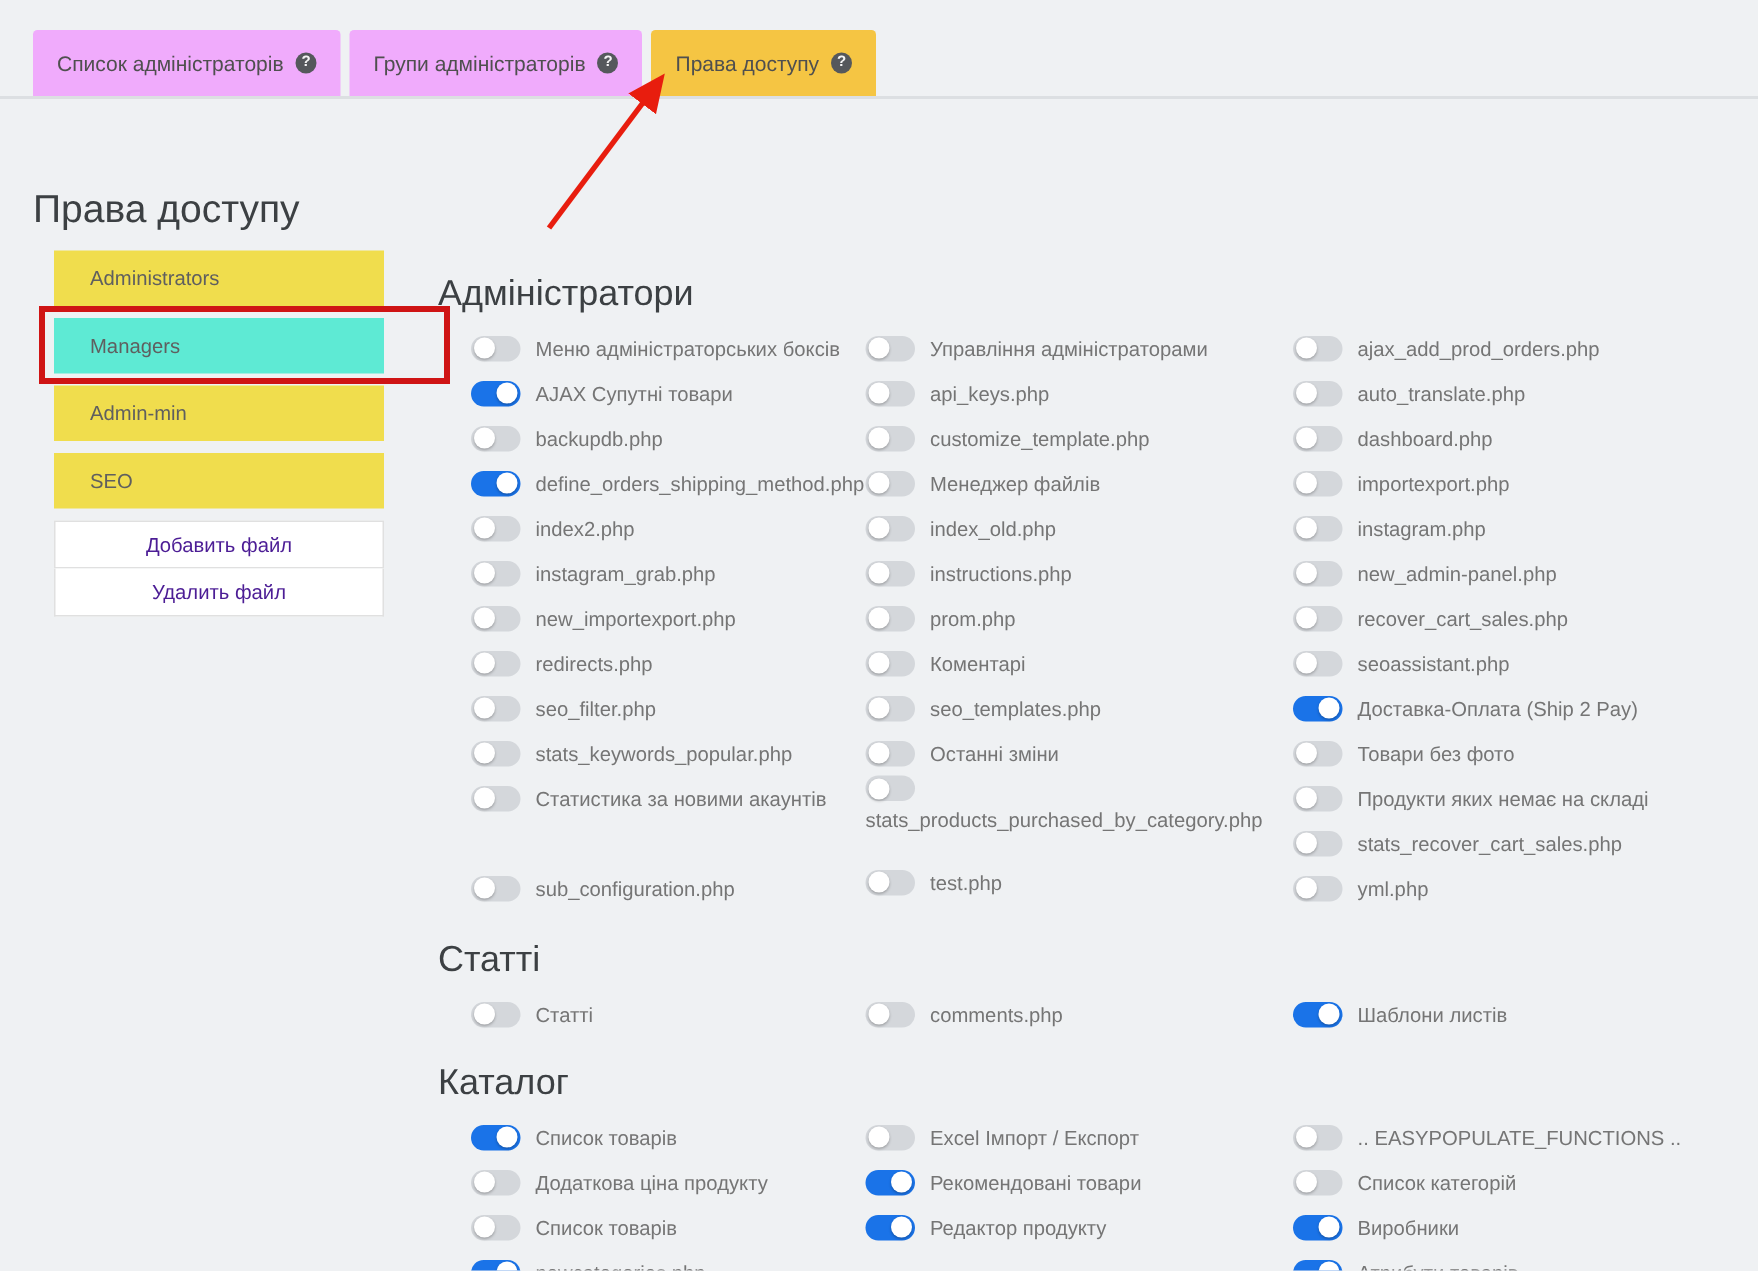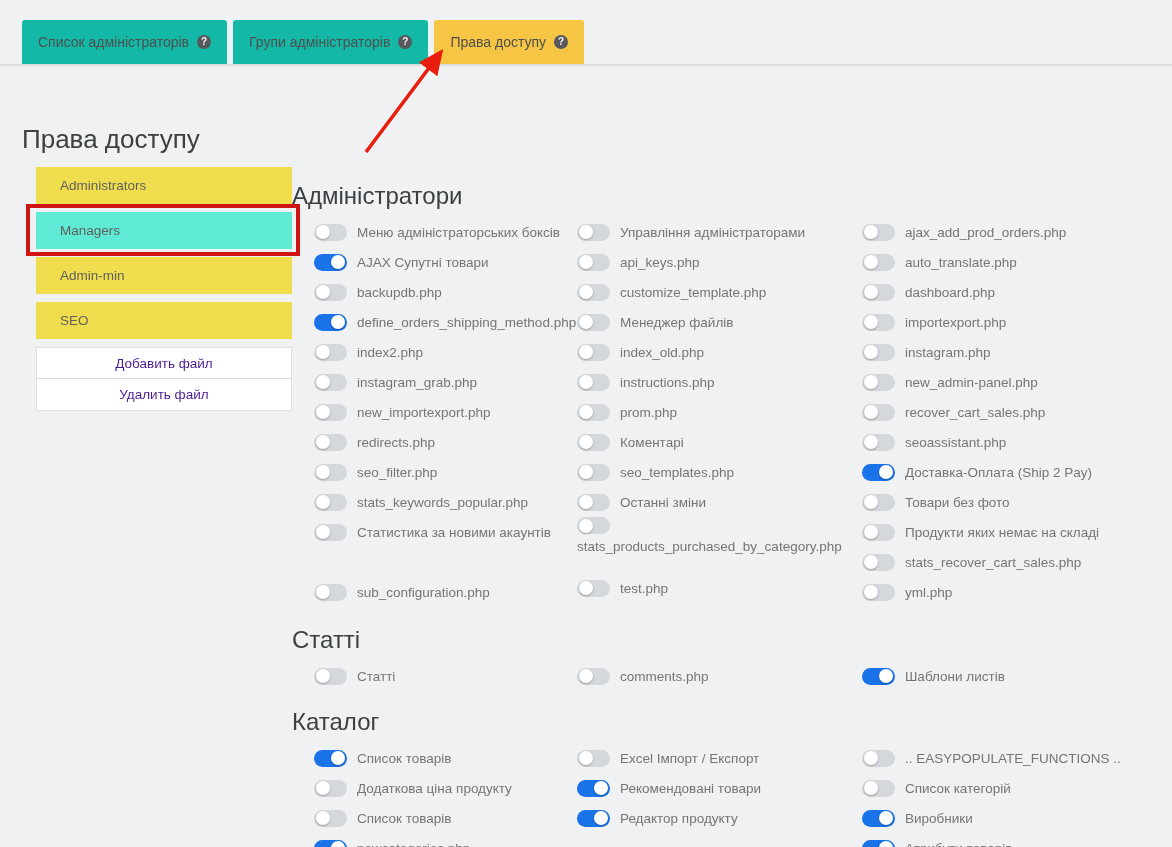--- a/index.html
+++ b/index.html
@@ -14,21 +14,21 @@
   }
 
   
   .tabbar {
     position:absolute; left:0; top:0; width:1172px; height:66px;
     background:#eff1f3;
     border-bottom:2px solid #dcdfe2;
   }
   .tabs { position:absolute; left:22px; top:20px; display:flex; gap:6px; }
   .tab {
-    background:#14b8a6;
+    background:#f0abfc;
     border-radius:3px 3px 0 0;
     height:44px;
     display:flex; align-items:center; gap:8px;
     padding:0 16px;
     font-size:14px;
     color:#4f4f4f;
     white-space:nowrap;
     cursor:pointer;
   }
   .tab.active { background:#f5c543; }
@@ -40,21 +40,21 @@
     line-height:1;
   }
 
   
   .page-title {
     position:absolute; left:22px; top:107px;
     font-size:26px; color:#3c4043; font-weight:normal;
   }
 
   
-  .sidebar { position:absolute; left:36px; top:167px; width:256px;border-radius:10px; }
+  .sidebar { position:absolute; left:36px; top:167px; width:220px;border-radius:10px; }
   .group-item {
     background:#f0dd4d;
     height:37px;
     display:flex; align-items:center;
     padding-left:24px;
     font-size:13.5px;
     color:#5f5f5f;
     margin-bottom:8px;
     cursor:pointer;
   }

